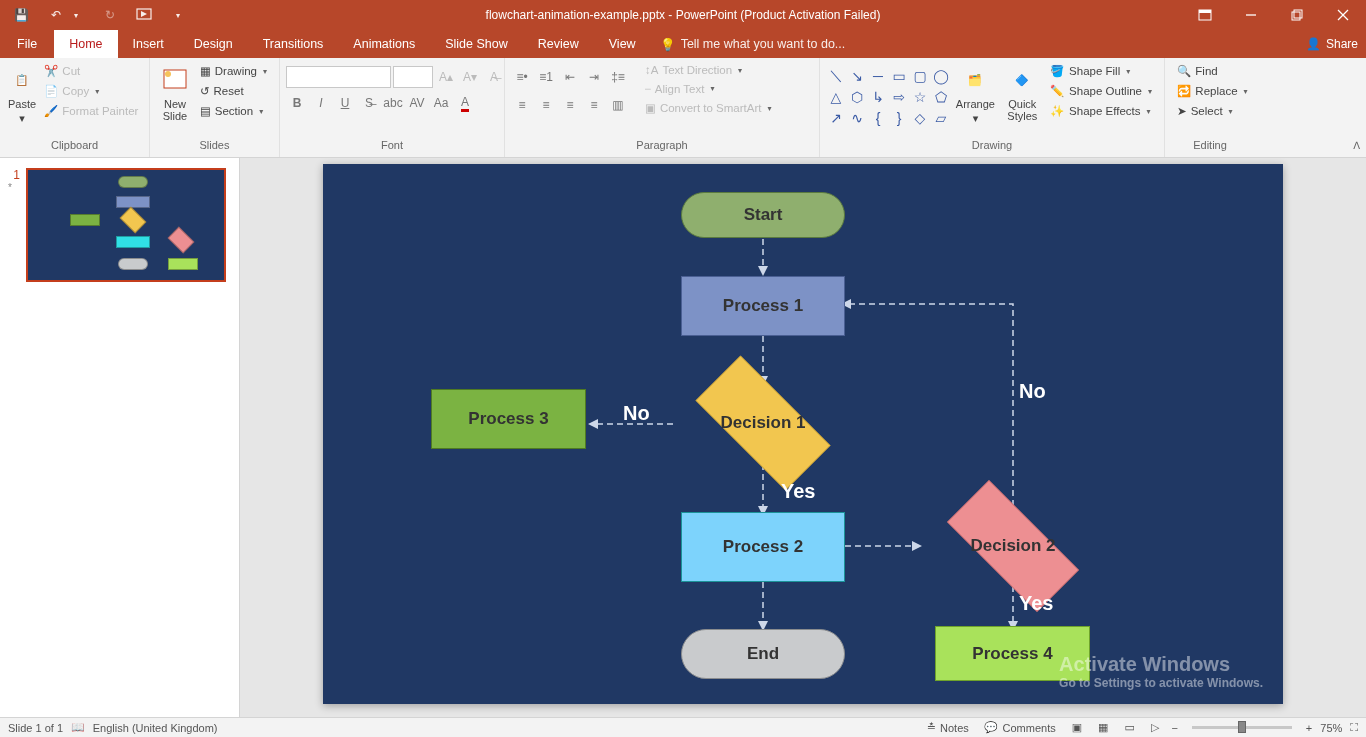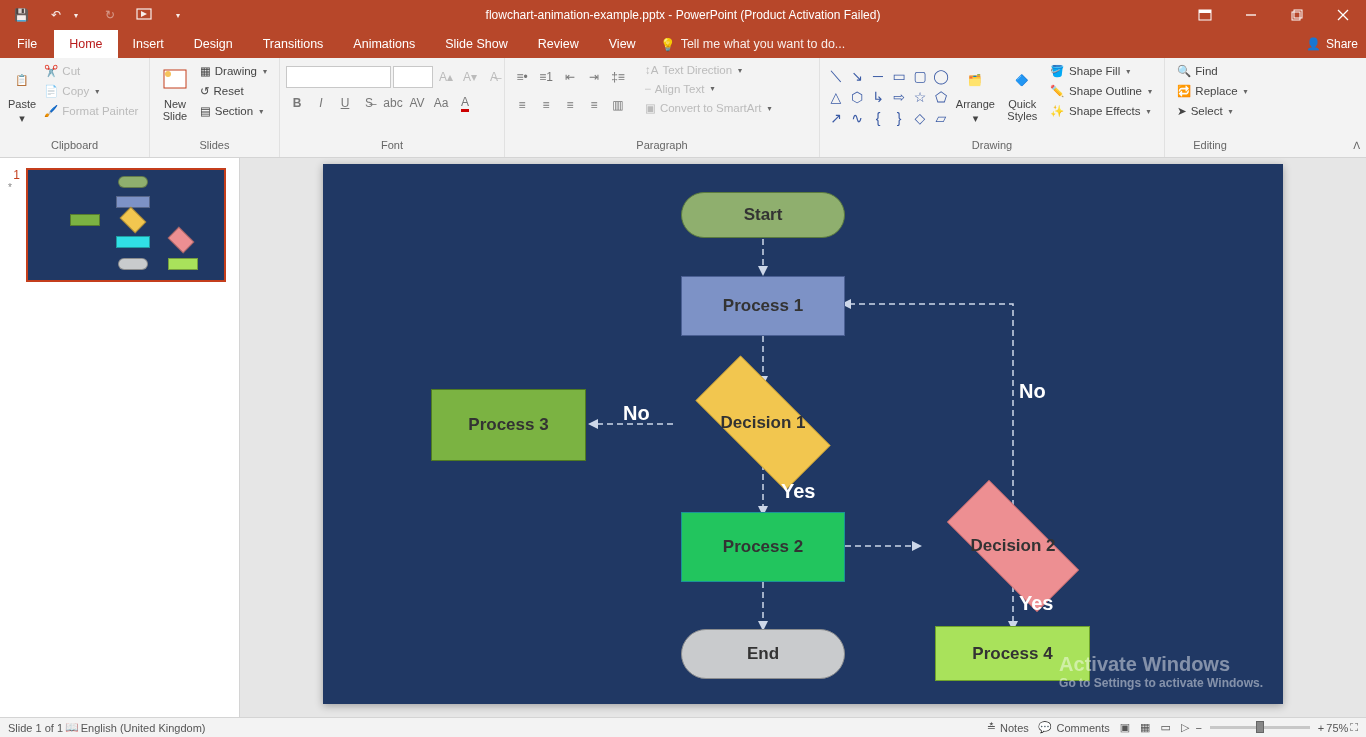--- a/index.html
+++ b/index.html
@@ -48,38 +48,38 @@
 .thumb-star{font-size:10px;color:#888;}
 .thumb{width:200px;height:114px;border:2px solid #c43e1c; background:#203864; position:relative;}
 .canvas-wrap{flex:1; display:flex; align-items:flex-start; justify-content:center; overflow:auto; padding:6px 0;font-weight:bold;}
 .slide{width:960px;height:540px;background:#203864;position:relative;box-shadow:0 2px 8px rgba(0,0,0,.3);}
 
 
 .terminator{position:absolute;background:#8faf6e;border:1.5px solid #5a7a3f;border-radius:999px;display:flex;align-items:center;justify-content:center;font-size:17px;color:#333;}
 .terminator.end{background:#c9cbcd;border-color:#8a8c8e;}
 .process{position:absolute;border:1.5px solid;display:flex;align-items:center;justify-content:center;font-size:17px;color:#333;}
 .p1{background:#7d92c6;border-color:#4a5f93;}
-.p2{background:#22c55e;border-color:#1b9398;}
+.p2{background:#7dd3fc;border-color:#1b9398;}
 .p3{background:#7bb342;border-color:#4f7a22;}
 .p4{background:#a9e25b;border-color:#6fa32b;}
 .decision{position:absolute;display:flex;align-items:center;justify-content:center;}
 .decision .diamond{position:absolute;inset:0;transform:rotate(45deg) scale(.707,.707);border:1.5px solid;}
 .d1 .diamond{background:#f2c64f;border-color:#b8922a;}
 .d2 .diamond{background:#ed8f92;border-color:#b85b5e;}
 .decision .dlabel{position:relative;font-size:17px;color:#333;}
 .edge-label{position:absolute;font-size:20px;color:#fff;}
 svg.conn{position:absolute;inset:0;width:100%;height:100%;pointer-events:none;}
 svg.conn line, svg.conn polyline{stroke:#cdd7e9;stroke-width:1.5;stroke-dasharray:6 4;fill:none;}
 svg.conn polygon{fill:#cdd7e9;}
 
 
 .thumb .mini{position:absolute;border:1px solid rgba(0,0,0,.3);}
 
 
-.statusbar{height:20px;background:#f3f3f3;border-top:1px solid #d4d4d4;display:flex;align-items:center;font-size:11px;color:#555;padding:0 8px;gap:2px;}
+.statusbar{height:20px;background:#f3f3f3;border-top:1px solid #d4d4d4;display:flex;align-items:center;font-size:11px;color:#555;padding:0 8px;gap:8px;}
 .statusbar .spacer{flex:1;}
 .statusbar .sbtn{display:flex;align-items:center;gap:4px;padding:0 4px;}
 .zoom-slider{width:100px;height:3px;background:#c8c8c8;position:relative;margin:0 6px;}
 .zoom-slider .thumb-s{position:absolute;width:8px;height:12px;background:#888;top:-5px;left:46px;border:1px solid #666;}
 
 
 .watermark{position:absolute;right:20px;bottom:14px;color:rgba(255,255,255,.45);text-align:left;pointer-events:none;}
 .watermark .l1{font-size:20px;}
 .watermark .l2{font-size:12px;}
 </style>
@@ -409,21 +409,21 @@
       <div class="terminator" style="left:358px;top:28px;width:164px;height:46px;">
           <span>Start</span>
         </div>
       <div class="process p1" style="left:358px;top:112px;width:164px;height:60px;">
           <span>Process 1</span>
         </div>
       <div class="decision d1" style="left:350px;top:214px;width:180px;height:90px;">
           <div class="diamond"></div>
           <span class="dlabel">Decision 1</span>
         </div>
-      <div class="process p3" style="left:108px;top:225px;width:155px;height:72px;">
+      <div class="process p3" style="left:108px;top:225px;width:155px;height:60px;">
           <span>Process 3</span>
         </div>
       <div class="process p2" style="left:358px;top:348px;width:164px;height:70px;">
           <span>Process 2</span>
         </div>
       <div class="decision d2" style="left:600px;top:340px;width:180px;height:84px;">
           <div class="diamond"></div>
           <span class="dlabel">Decision 2</span>
         </div>
       <div class="process p4" style="left:612px;top:462px;width:155px;height:55px;">

